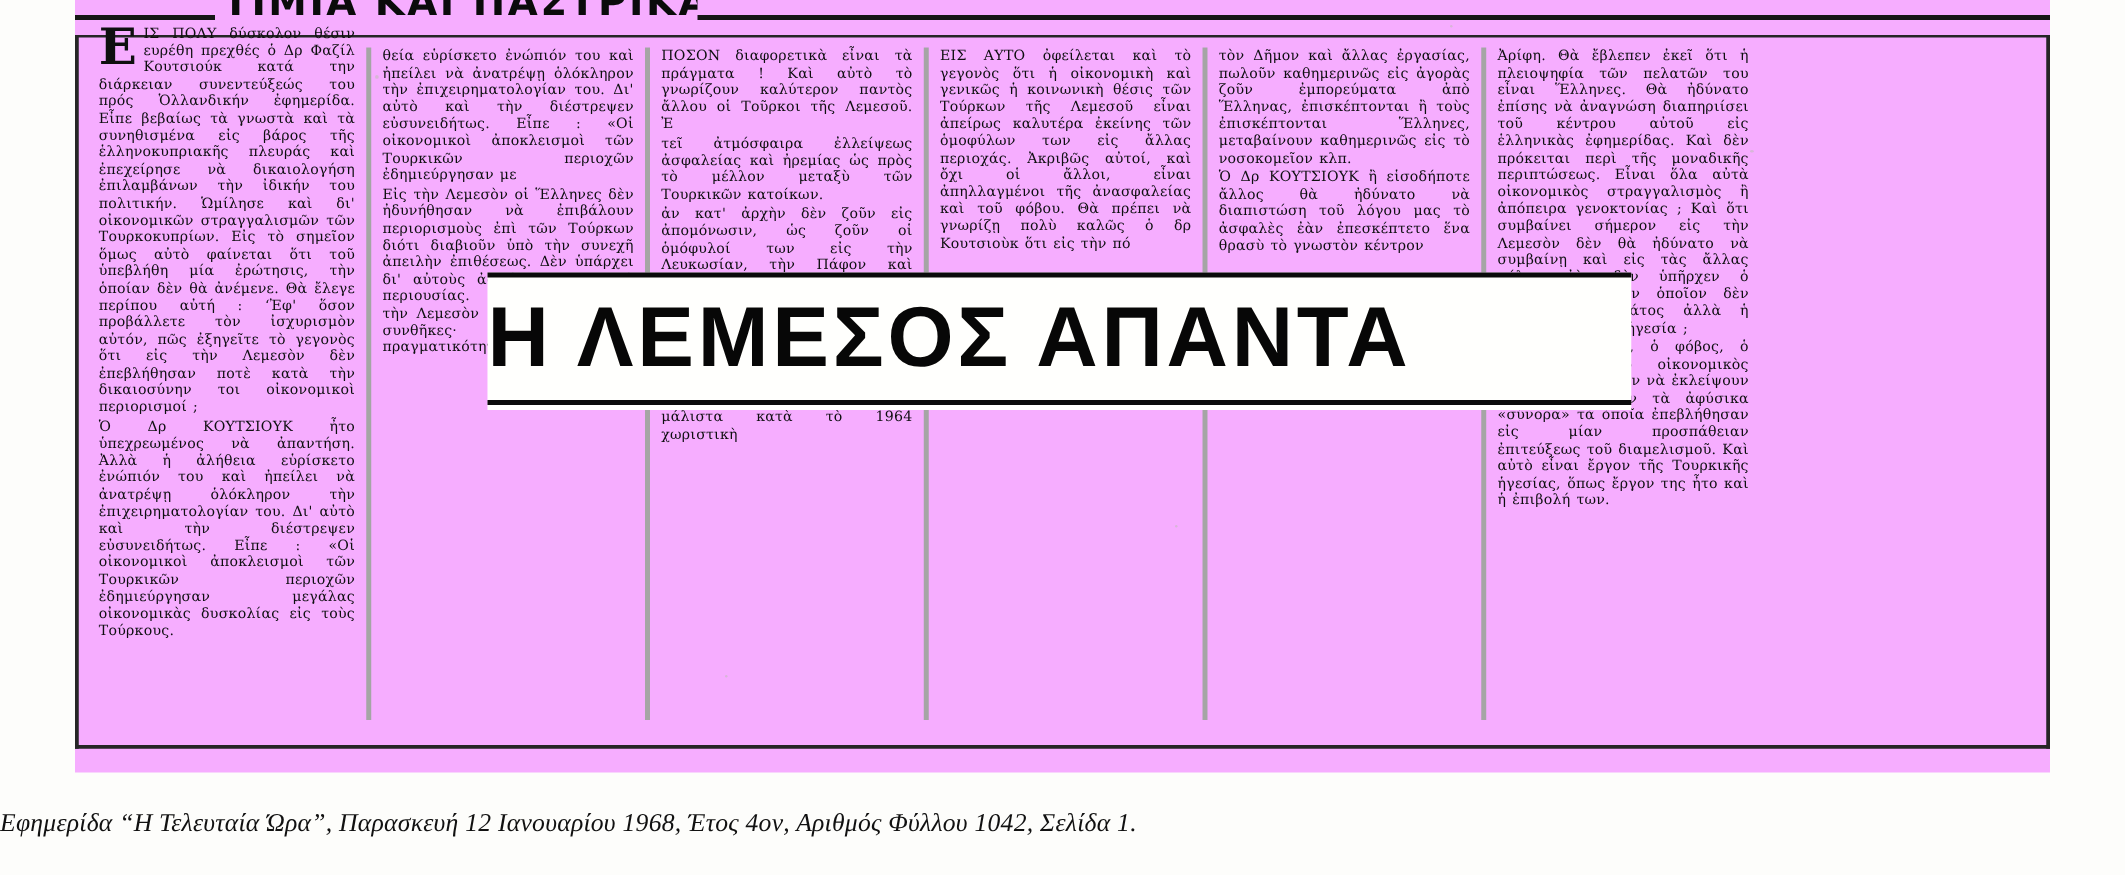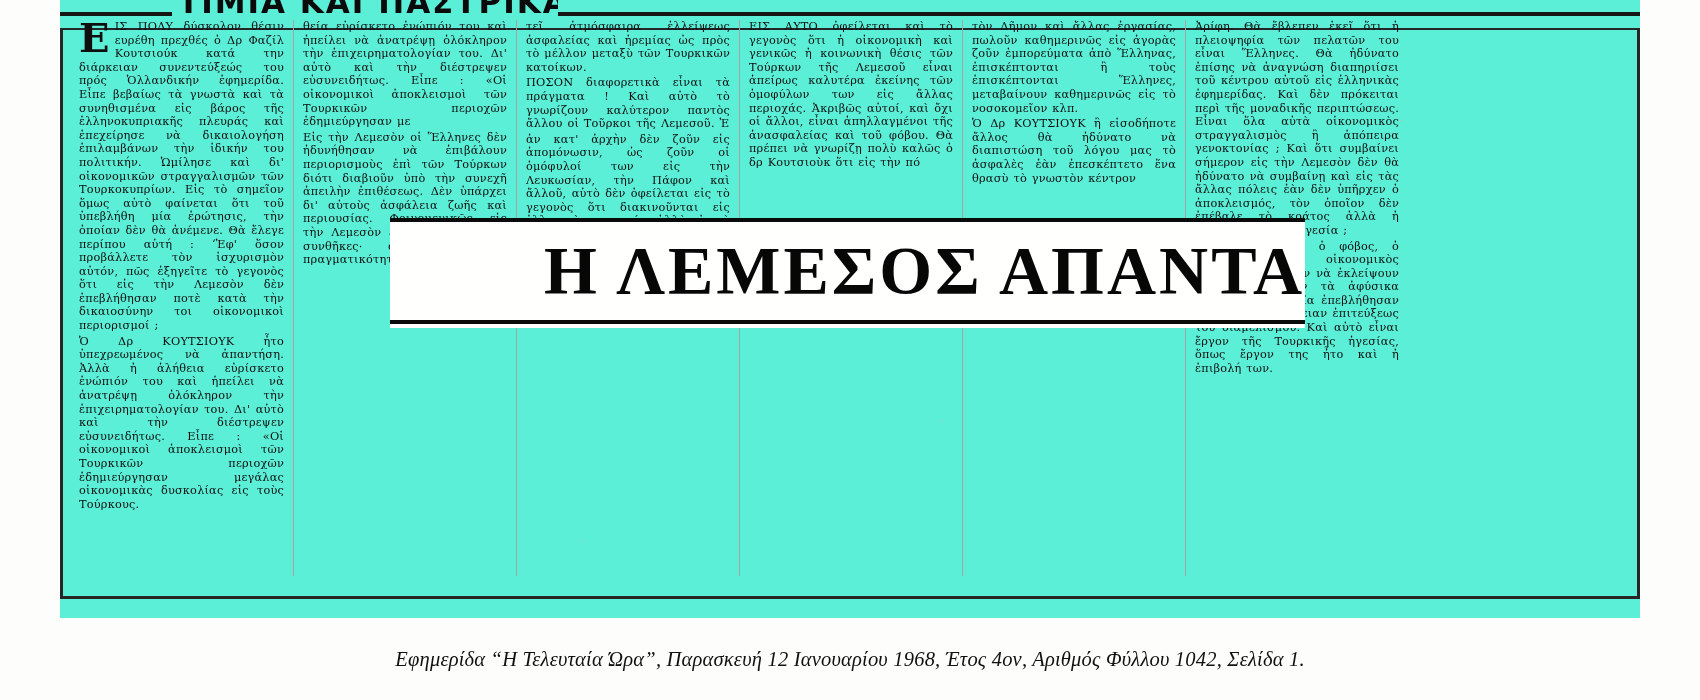--- a/index.html
+++ b/index.html
@@ -21,21 +21,21 @@
     background: #fdfdfb;
   }
 
   
   .clipping {
     position: absolute;
     left: 60px;
     top: 0px;
     width: 1580px;
     height: 618px;
-    background: #5eead4;
+    background: #f0abfc;
     filter: contrast(1.05);
   }
 
   .rule {
     background: #1b1b1b;
   }
 
   
   .top-strip {
     position: absolute;
@@ -99,21 +99,21 @@
     height: 556px;
     display: flex;
     gap: 0;
   }
   .col {
     position: relative;
     width: 223px;
     padding: 0 9px;
     box-sizing: border-box;
   }
-  .col + .col { border-left: 1px solid #a3a3a3; }
+  .col + .col { border-left: 4px solid #a3a3a3; margin-top: 18px; }
 
   .col p {
     margin: 0 0 2px 0;
     font-family: "DejaVu Serif", serif;
     font-size: 11.3px;
     line-height: 13.6px;
     text-align: justify;
     text-justify: inter-character;
     color: #141414;
     letter-spacing: 0.2px;
@@ -142,37 +142,37 @@
   .headline-rule-top {
     position: absolute; left: 0; top: 0; width: 915px; height: 4px; background:#111;
   }
   .headline-rule-bottom {
     position: absolute; left: 0; top: 102px; width: 915px; height: 4px; background:#111;
   }
   .headline-text {
     position: absolute;
     left: 0; top: 6px;
     width: 915px;
-    text-align: right;
-    font-family: Liberation Serif, serif;
+    text-align: left;
+    font-family: Liberation Sans, sans-serif;
     font-weight: bold;
     font-size: 68px;
     line-height: 92px;
     letter-spacing: 3px;
     color: #0d0d0d;
     white-space: nowrap;
   }
 
   
   .caption {
     position: absolute;
     left: 0;
     top: 648px;
     width: 1700px;
-    text-align: center;
+    text-align: left;
     font-family: "Liberation Serif", serif;
     font-style: italic;
     font-size: 20.5px;
     color: #111;
     letter-spacing: 0.2px;
   }
 
   
   .speckle {
     position: absolute;
@@ -205,22 +205,22 @@
         <p class="dropcap">ΕΙΣ ΠΟΛΥ δύσκολον θέσιν ευρέθη πρεχθές ὁ Δρ Φαζίλ Κουτσιούκ κατά την διάρκειαν συνεντεύξεώς του πρός Ὁλλανδικήν ἐφημερίδα. Εἶπε βεβαίως τὰ γνωστὰ καὶ τὰ συνηθισμένα εἰς βάρος τῆς ἑλληνοκυπριακῆς πλευράς καὶ ἐπεχείρησε νὰ δικαιολογήση ἐπιλαμβάνων τὴν ἰδικήν του πολιτικήν. Ὡμίλησε καὶ δι' οἰκονομικῶν στραγγαλισμῶν τῶν Τουρκοκυπρίων. Εἰς τὸ σημεῖον ὅμως αὐτὸ φαίνεται ὅτι τοῦ ὑπεβλήθη μία ἐρώτησις, τὴν ὁποίαν δὲν θὰ ἀνέμενε. Θὰ ἔλεγε περίπου αὐτή : ‘Ἐφ' ὅσον προβάλλετε τὸν ἰσχυρισμὸν αὐτόν, πῶς ἐξηγεῖτε τὸ γεγονὸς ὅτι εἰς τὴν Λεμεσὸν δὲν ἐπεβλήθησαν ποτὲ κατὰ τὴν δικαιοσύνην τοι οἰκονομικοὶ περιορισμοί ;</p>
         <p>Ὁ Δρ ΚΟΥΤΣΙΟΥΚ ἦτο ὑπεχρεωμένος νὰ ἀπαντήση. Ἀλλὰ ἡ ἀλήθεια εὑρίσκετο ἐνώπιόν του καὶ ἠπείλει νὰ ἀνατρέψῃ ὁλόκληρον τὴν ἐπιχειρηματολογίαν του. Δι' αὐτὸ καὶ τὴν διέστρεψεν εὐσυνειδήτως. Εἶπε : «Οἱ οἰκονομικοὶ ἀποκλεισμοὶ τῶν Τουρκικῶν περιοχῶν ἐδημιεύργησαν μεγάλας οἰκονομικὰς δυσκολίας εἰς τοὺς Τούρκους.</p>
       </div>
 
       <div class="col">
         <p>θεία εὑρίσκετο ἐνώπιόν του καὶ ἠπείλει νὰ ἀνατρέψῃ ὁλόκληρον τὴν ἐπιχειρηματολογίαν του. Δι' αὐτὸ καὶ τὴν διέστρεψεν εὐσυνειδήτως. Εἶπε : «Οἱ οἰκονομικοὶ ἀποκλεισμοὶ τῶν Τουρκικῶν περιοχῶν ἐδημιεύργησαν με</p>
         <p>Εἰς τὴν Λεμεσὸν οἱ Ἕλληνες δὲν ἠδυνήθησαν νὰ ἐπιβάλουν περιορισμοὺς ἐπὶ τῶν Τούρκων διότι διαβιοῦν ὑπὸ τὴν συνεχῆ ἀπειλὴν ἐπιθέσεως. Δὲν ὑπάρχει δι' αὐτοὺς ἀσφάλεια ζωῆς καὶ περιουσίας. Φρινομενικῶς εἰς τὴν Λεμεσὸν ἐπικρατοῦν ὁμαλαὶ συνθῆκες· ἀλλὰ εἰς τὴν πραγματικότητα ἐπικρα</p>
       </div>
 
       <div class="col">
+        <p>ΠΟΣΟΝ διαφορετικὰ εἶναι τὰ πράγματα ! Καὶ αὐτὸ τὸ γνωρίζουν καλύτερον παντὸς ἄλλου οἱ Τοῦρκοι τῆς Λεμεσοῦ. Ἐ</p>
         <p>τεῖ ἀτμόσφαιρα ἐλλείψεως ἀσφαλείας καὶ ἠρεμίας ὡς πρὸς τὸ μέλλον μεταξὺ τῶν Τουρκικῶν κατοίκων.</p>
-        <p>ΠΟΣΟΝ διαφορετικὰ εἶναι τὰ πράγματα ! Καὶ αὐτὸ τὸ γνωρίζουν καλύτερον παντὸς ἄλλου οἱ Τοῦρκοι τῆς Λεμεσοῦ. Ἐ</p>
         <p>ἀν κατ' ἀρχὴν δὲν ζοῦν εἰς ἀπομόνωσιν, ὡς ζοῦν οἱ ὁμόφυλοί των εἰς τὴν Λευκωσίαν, τὴν Πάφον καὶ ἄλλοῦ, αὐτὸ δὲν ὀφείλεται εἰς τὸ γεγονὸς ὅτι διακινοῦνται εἰς ἑλληνικὰς περιοχάς· ἀλλὰ εἰς τὸ γεγονὸς ὅτι δὲν ἐπέτυχαν τὰ σχέδια τῆς στασιαστικῆς ἡγεσίας νὰ δημιουργηθῇ καὶ εἰς τὴν πόλιν αὐτὴν πρασίνη γραμμή. Διὰ νὰ προσηθῇ μάλιστα κατὰ τὸ 1964 χωριστικὴ</p>
       </div>
 
       <div class="col">
         <p>ΕΙΣ ΑΥΤΟ ὀφείλεται καὶ τὸ γεγονὸς ὅτι ἡ οἰκονομικὴ καὶ γενικῶς ἡ κοινωνικὴ θέσις τῶν Τούρκων τῆς Λεμεσοῦ εἶναι ἀπείρως καλυτέρα ἐκείνης τῶν ὁμοφύλων των εἰς ἄλλας περιοχάς. Ἀκριβῶς αὐτοί, καὶ ὄχι οἱ ἄλλοι, εἶναι ἀπηλλαγμένοι τῆς ἀνασφαλείας καὶ τοῦ φόβου. Θὰ πρέπει νὰ γνωρίζῃ πολὺ καλῶς ὁ δρ Κουτσιοὺκ ὅτι εἰς τὴν πό</p>
       </div>
 
       <div class="col">
         <p>τὸν Δῆμον καὶ ἄλλας ἐργασίας, πωλοῦν καθημερινῶς εἰς ἀγορὰς ζοῦν ἐμπορεύματα ἀπὸ Ἕλληνας, ἐπισκέπτονται ἢ τοὺς ἐπισκέπτονται Ἕλληνες, μεταβαίνουν καθημερινῶς εἰς τὸ νοσοκομεῖον κλπ.</p>
         <p>Ὁ Δρ ΚΟΥΤΣΙΟΥΚ ἢ εἱσοδήποτε ἄλλος θὰ ἠδύνατο νὰ διαπιστώση τοῦ λόγου μας τὸ ἀσφαλὲς ἐὰν ἐπεσκέπτετο ἕνα θρασὺ τὸ γνωστὸν κέντρον</p>

